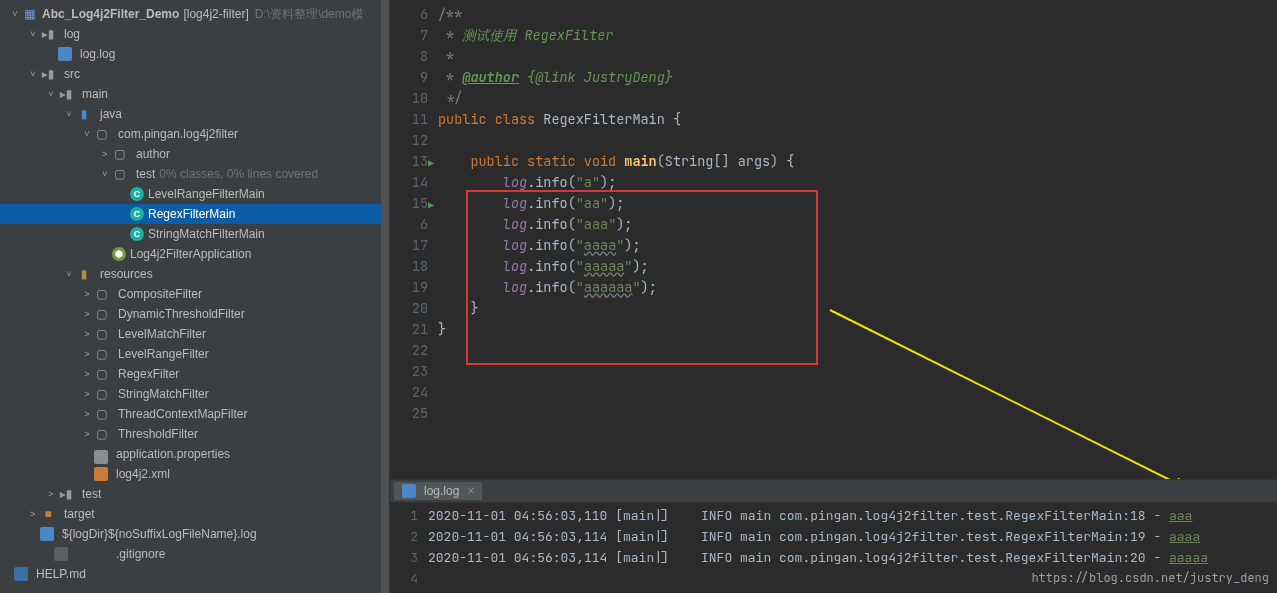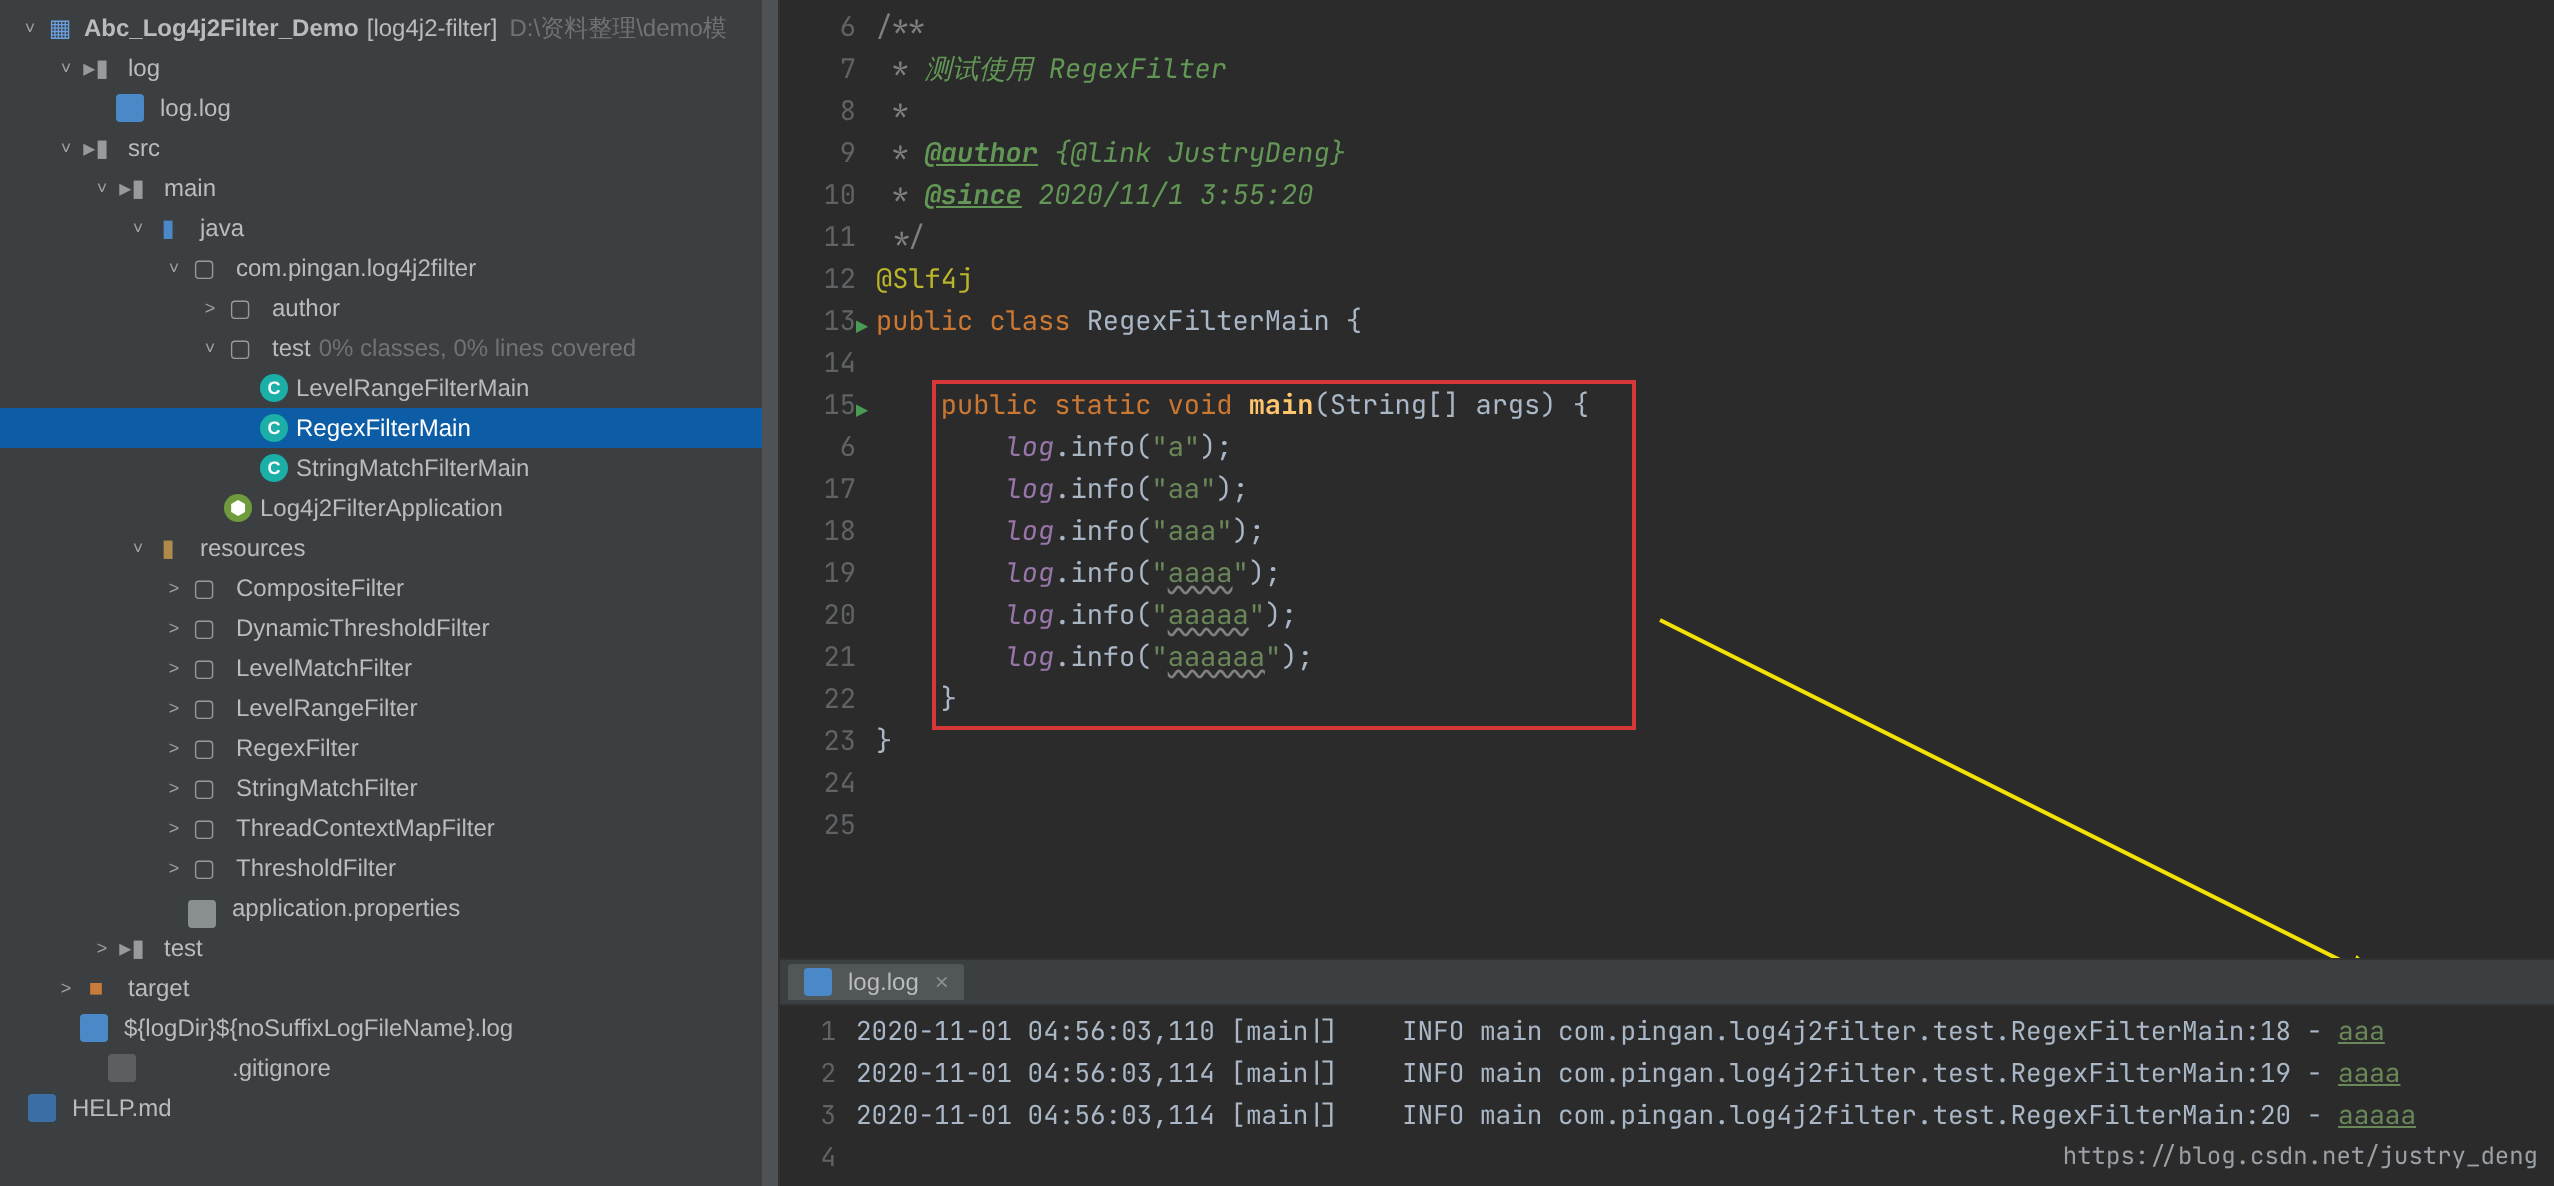--- a/index.html
+++ b/index.html
@@ -245,20 +245,25 @@
       </div>
       <div class="tree-row" style="padding-left: 80px;">
         <span class="arrow">˃</span>
         <span class="icon" style="color:#9a9a9a;">▢</span>
         <span class="label" style="margin-left:4px;">ThresholdFilter</span>
       </div>
       <div class="tree-row" style="padding-left: 80px; align-items: flex-end;">
         <span class="arrow"></span>
         <span class="file-icon" style="background:#8a8f91;"></span>
         <span class="label" style="margin-left:4px;">application.properties</span>
+      </div>
+      <div class="tree-row" style="padding-left: 80px;">
+        <span class="arrow"></span>
+        <span class="file-icon" style="background:#c87b3b;"></span>
+        <span class="label" style="margin-left:4px;">log4j2.xml</span>
       </div>
       <div class="tree-row" style="padding-left: 44px;">
         <span class="arrow">˃</span>
         <span class="icon" style="color:#9a9a9a;">▸▮</span>
         <span class="label" style="margin-left:4px;">test</span>
       </div>
       <div class="tree-row" style="padding-left: 26px;">
         <span class="arrow">˃</span>
         <span class="icon orange-folder"></span>
         <span class="label" style="margin-left:4px;">target</span>
@@ -307,23 +312,21 @@
         <div class="ln">23</div>
         <div class="ln">24</div>
         <div class="ln">25</div>
       </div>
     <div class="code" id="code">
       <div class="red-box" style="left:28px; top:190px; width:352px; height:175px;"></div>
     <div class="code-line"><span class="cl-comment">/**</span></div>
         <div class="code-line"><span class="cl-comment"> * </span><span class="cl-doc">测试使用 RegexFilter</span></div>
         <div class="code-line"><span class="cl-comment"> *</span></div>
         <div class="code-line"><span class="cl-comment"> * </span><span class="cl-doc-tag">@author</span><span class="cl-doc"> {@link JustryDeng}</span></div>
-        <div class="code-line"><span class="cl-comment"> * </span><span class="cl-doc-tag">@since</span><span class="cl-doc"> 2020/11/1 3:55:20</span></div>
         <div class="code-line"><span class="cl-comment"> */</span></div>
-        <div class="code-line"><span class="cl-ann">@Slf4j</span></div>
         <div class="code-line"><span class="cl-kw">public class </span><span class="cl-ident">RegexFilterMain {</span></div>
         <div class="code-line"></div>
         <div class="code-line">    <span class="cl-kw">public static void </span><span class="cl-methodbold">main</span><span class="cl-ident">(String[] args) {</span></div>
         <div class="code-line">        <span class="cl-static">log</span><span class="cl-dot">.</span><span class="cl-ident">info(</span><span class="cl-str">"a"</span><span class="cl-ident">);</span></div>
         <div class="code-line">        <span class="cl-static">log</span><span class="cl-dot">.</span><span class="cl-ident">info(</span><span class="cl-str">"aa"</span><span class="cl-ident">);</span></div>
         <div class="code-line">        <span class="cl-static">log</span><span class="cl-dot">.</span><span class="cl-ident">info(</span><span class="cl-str">"aaa"</span><span class="cl-ident">);</span></div>
         <div class="code-line">        <span class="cl-static">log</span><span class="cl-dot">.</span><span class="cl-ident">info(</span><span class="cl-str">"<span class="underline-warn">aaaa</span>"</span><span class="cl-ident">);</span></div>
         <div class="code-line">        <span class="cl-static">log</span><span class="cl-dot">.</span><span class="cl-ident">info(</span><span class="cl-str">"<span class="underline-warn">aaaaa</span>"</span><span class="cl-ident">);</span></div>
         <div class="code-line">        <span class="cl-static">log</span><span class="cl-dot">.</span><span class="cl-ident">info(</span><span class="cl-str">"<span class="underline-warn">aaaaaa</span>"</span><span class="cl-ident">);</span></div>
         <div class="code-line">    <span class="cl-ident">}</span></div>

